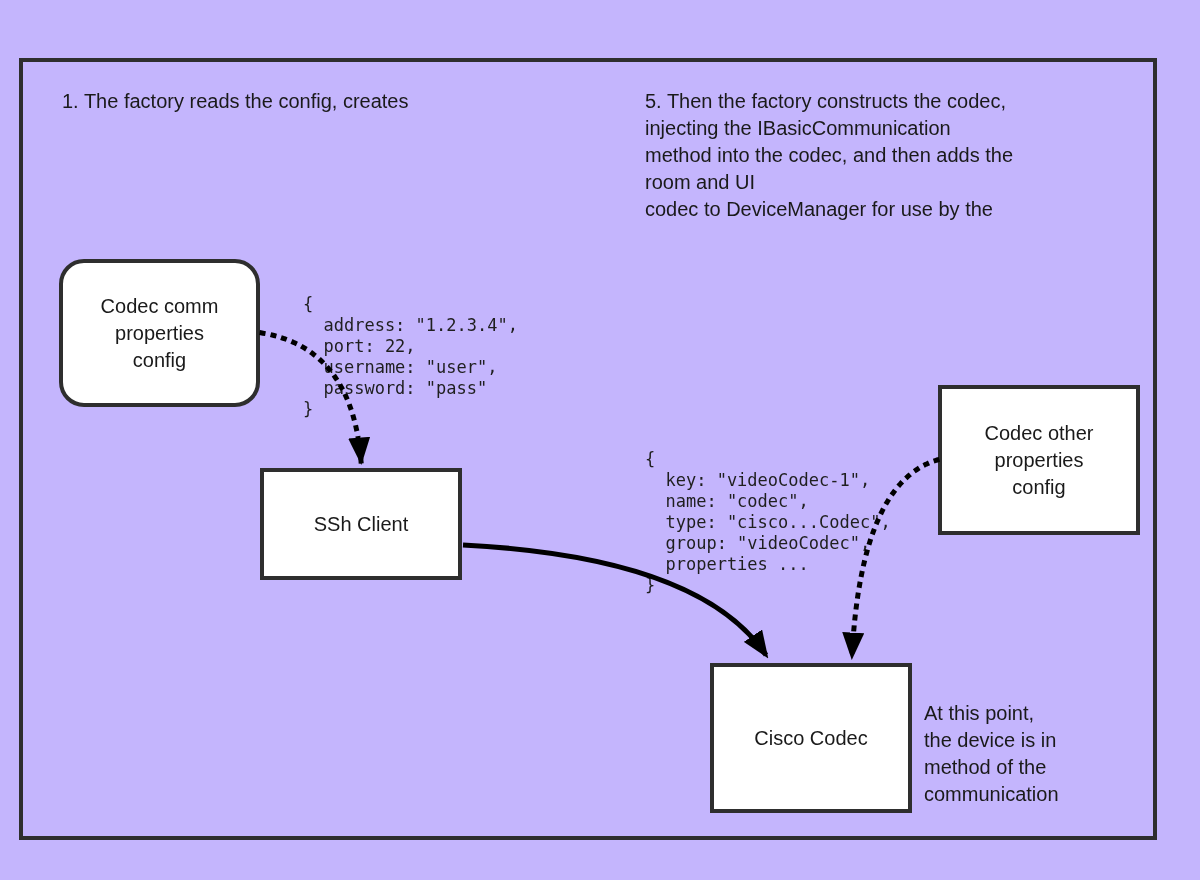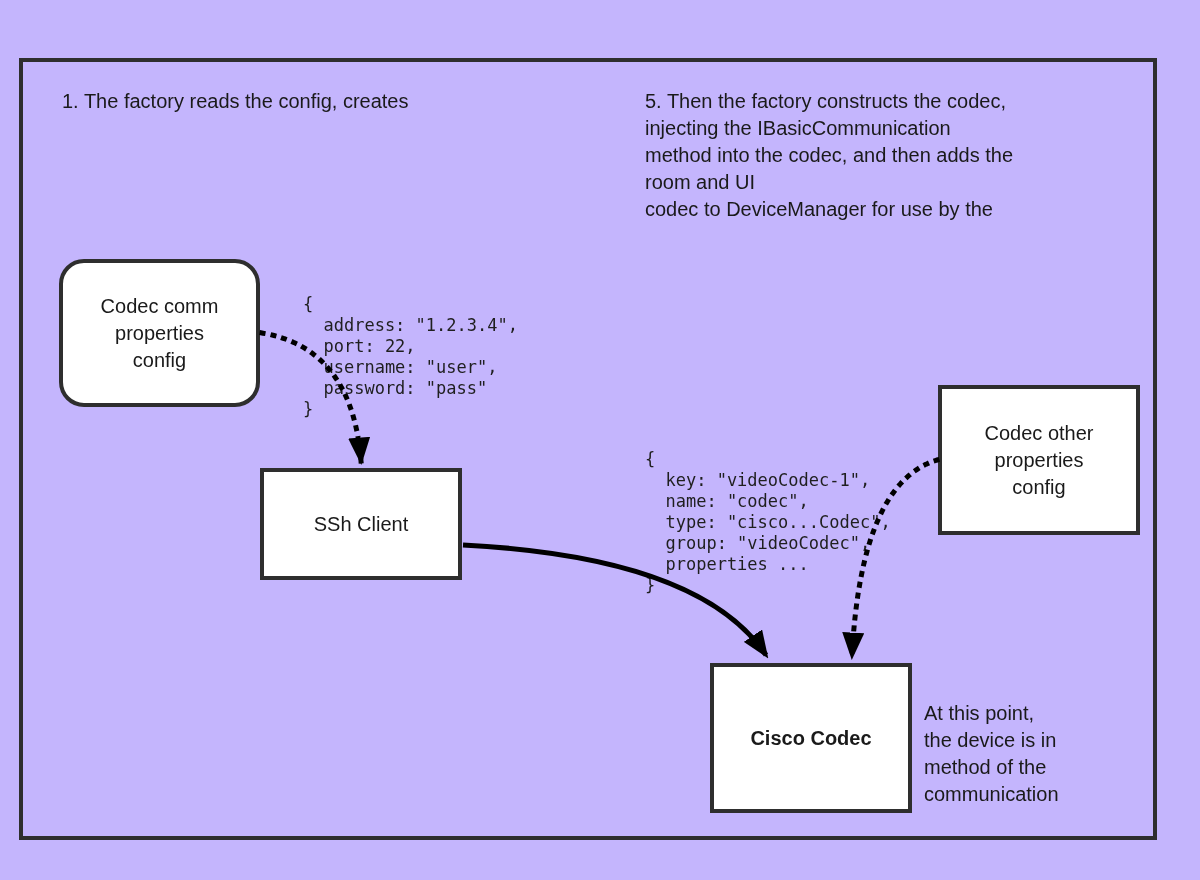--- a/index.html
+++ b/index.html
@@ -114,21 +114,21 @@
   </div>
 
   <div class="box" style="left:938px; top:385px; width:202px; height:150px;justify-content:center;">
     <div>
       <div>Codec other</div>
       <div>properties</div>
       <div>config</div>
     </div>
   </div>
 
-  <div class="box" style="left:710px; top:663px; width:202px; height:150px;font-weight:bold;">
+  <div class="box" style="left:710px; top:663px; width:202px; height:150px;">
     <div>Cisco Codec</div>
   </div>
 
   <pre class="code" style="left:303px; top:294px;">{
   address: "1.2.3.4",
   port: 22,
   username: "user",
   password: "pass"
 }</pre>
 

